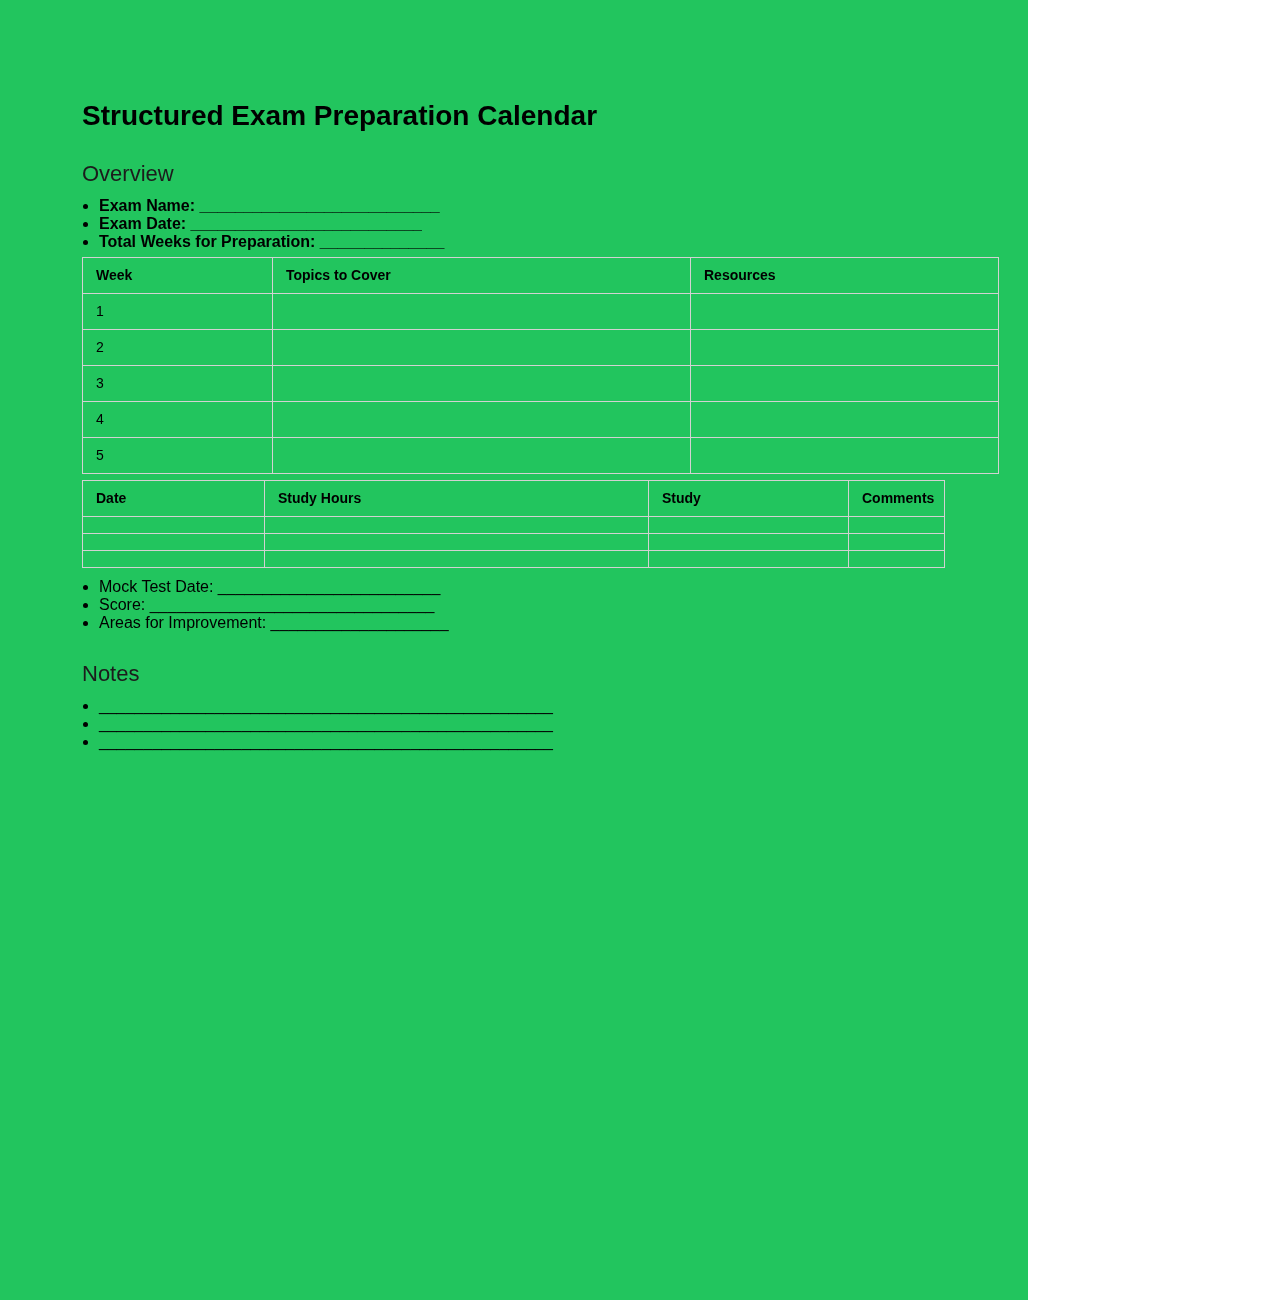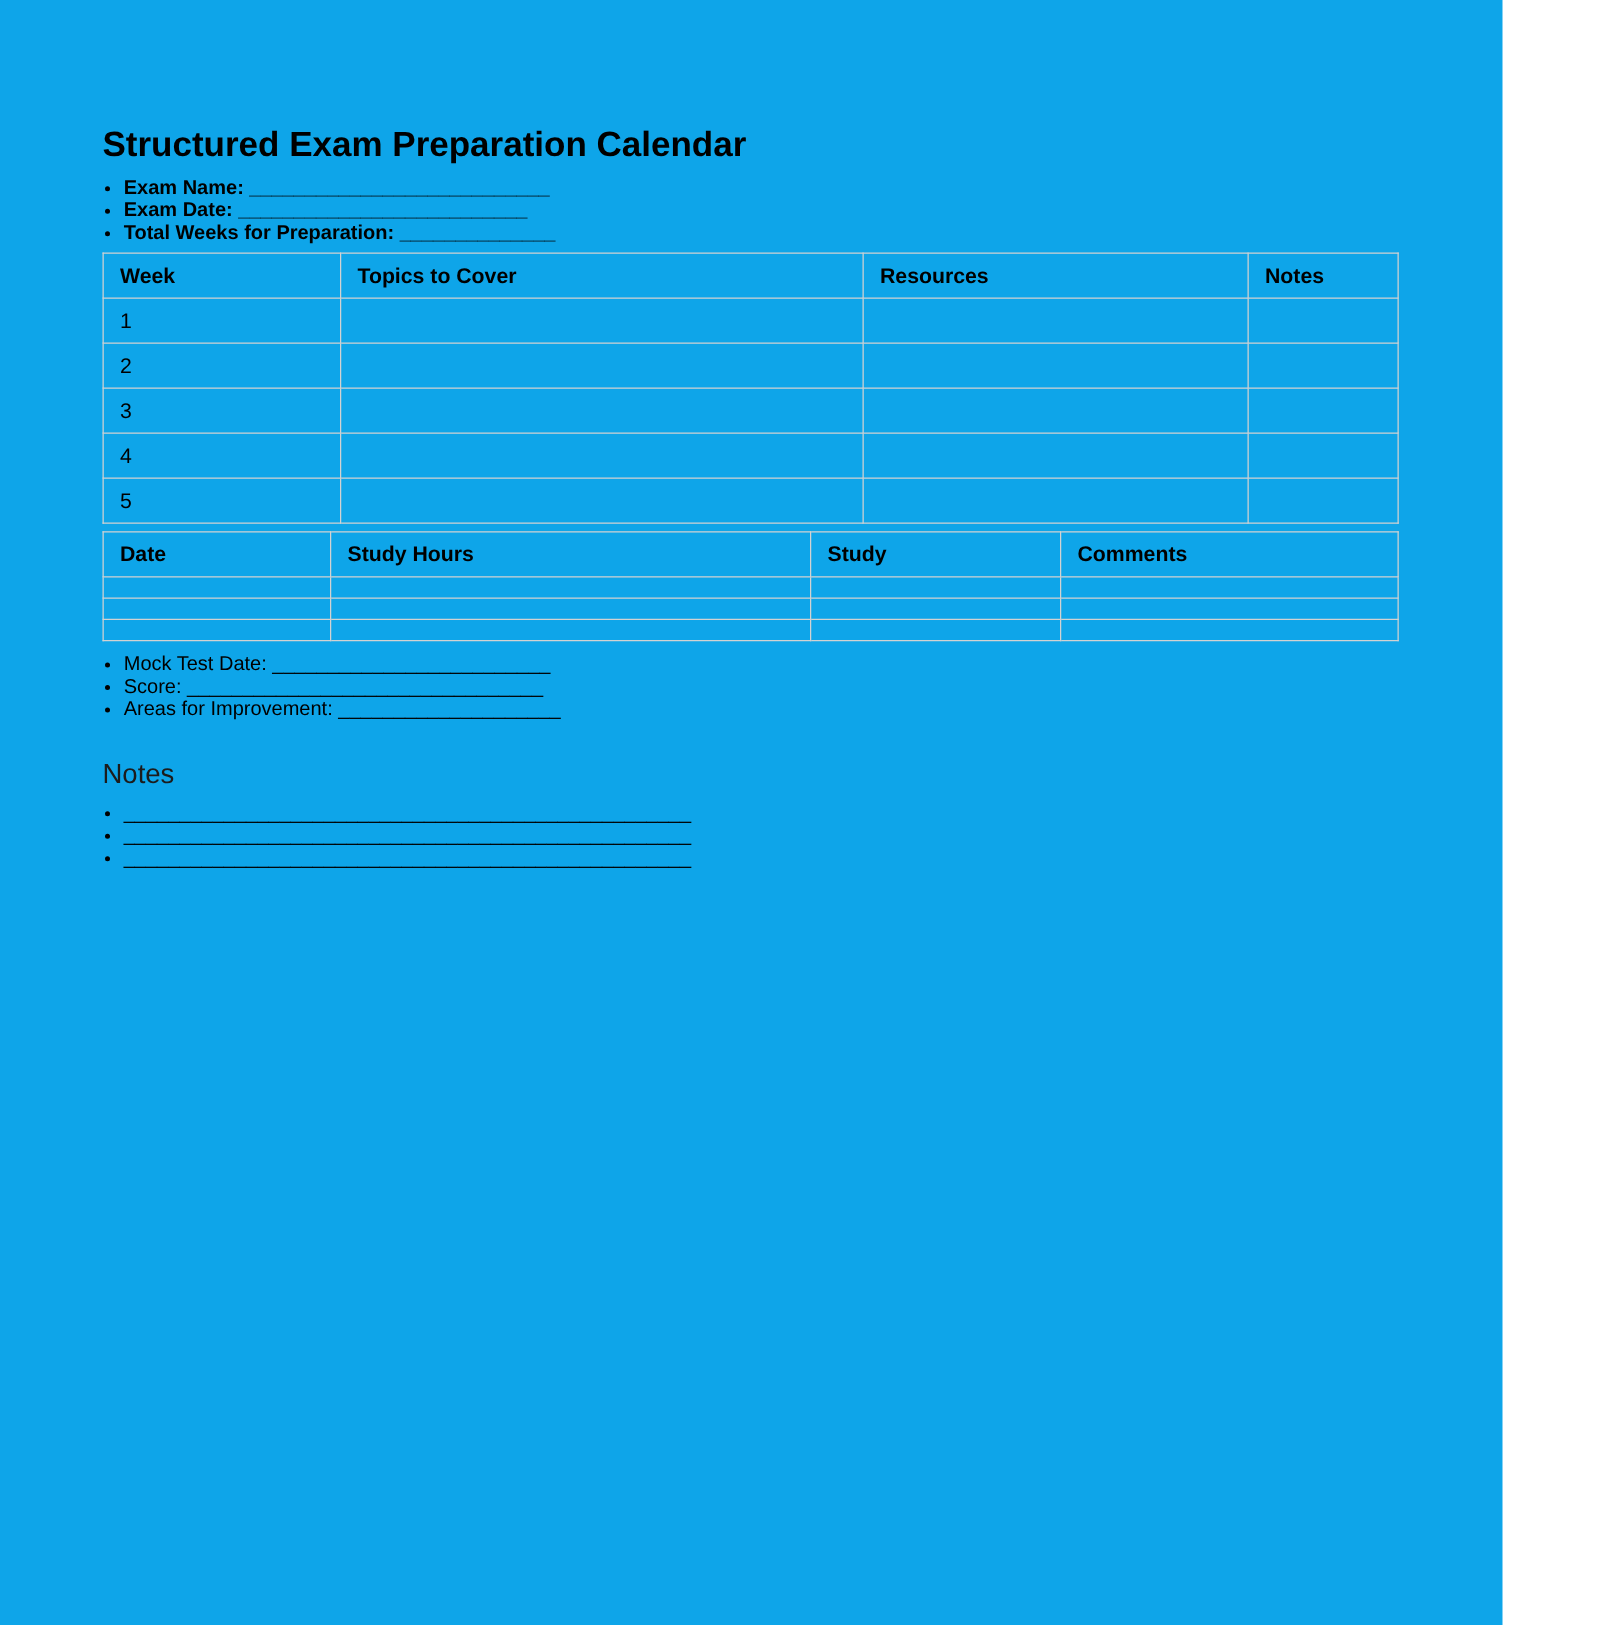--- a/index.html
+++ b/index.html
@@ -1,21 +1,21 @@
 <!DOCTYPE html>
 <html><head>
 <meta charset="utf-8">
 <style>
   * { box-sizing: border-box; }
   html, body { margin: 0; padding: 0; background: #fff; }
   .page {
-    width: 1202px;
+    width: 1028px;
     height: 1300px;
     padding: 100px 83px 0 82px;
-    background: #0ea5e9;
+    background: #22c55e;
     color: #111;
     font-family: "Liberation Sans", sans-serif;
     overflow: hidden;
   }
   h1.doc-title {
     margin: 0;
     font-size: 28px;
     line-height: 32px;
     font-weight: 700;
     color: #000;
@@ -35,21 +35,21 @@
     color: #000;
     list-style-type: disc;
   }
   ul.blank-list li { padding: 0; margin: 0; }
   ul.blank-list.bold-items li { font-weight: 700; }
   .blank { white-space: pre; text-align: center; }
   table.doc-table {
     width: 100%;
     margin-top: 6px;
     border-collapse: collapse;
-    font-size: 17px;
+    font-size: 14px;
     color: #000;
     table-layout: fixed;
   }
   table.doc-table th, table.doc-table td {
     border: 1px solid #d2d2d2;
     padding: 8px 13px;
     text-align: left;
     vertical-align: top;
     line-height: 19px;
     overflow: hidden;
@@ -58,20 +58,21 @@
   table.doc-table.tight td { height: 17px; padding-top: 8px; padding-bottom: 8px; }
 </style>
 </head>
 <body>
 
 <div class="page">
 
   <h1 class="doc-title">Structured Exam Preparation Calendar</h1>
 
   <section>
+    <h2 class="section-heading">Overview</h2>
     <ul class="blank-list bold-items">
       <li><strong>Exam Name:</strong><strong class="blank"> ___________________________</strong></li>
       <li><strong>Exam Date:</strong><strong class="blank"> __________________________</strong></li>
       <li><strong>Total Weeks for Preparation:</strong><strong class="blank"> ______________</strong></li>
     </ul>
   </section>
 
   <section>
     <table class="doc-table">
       <colgroup>

